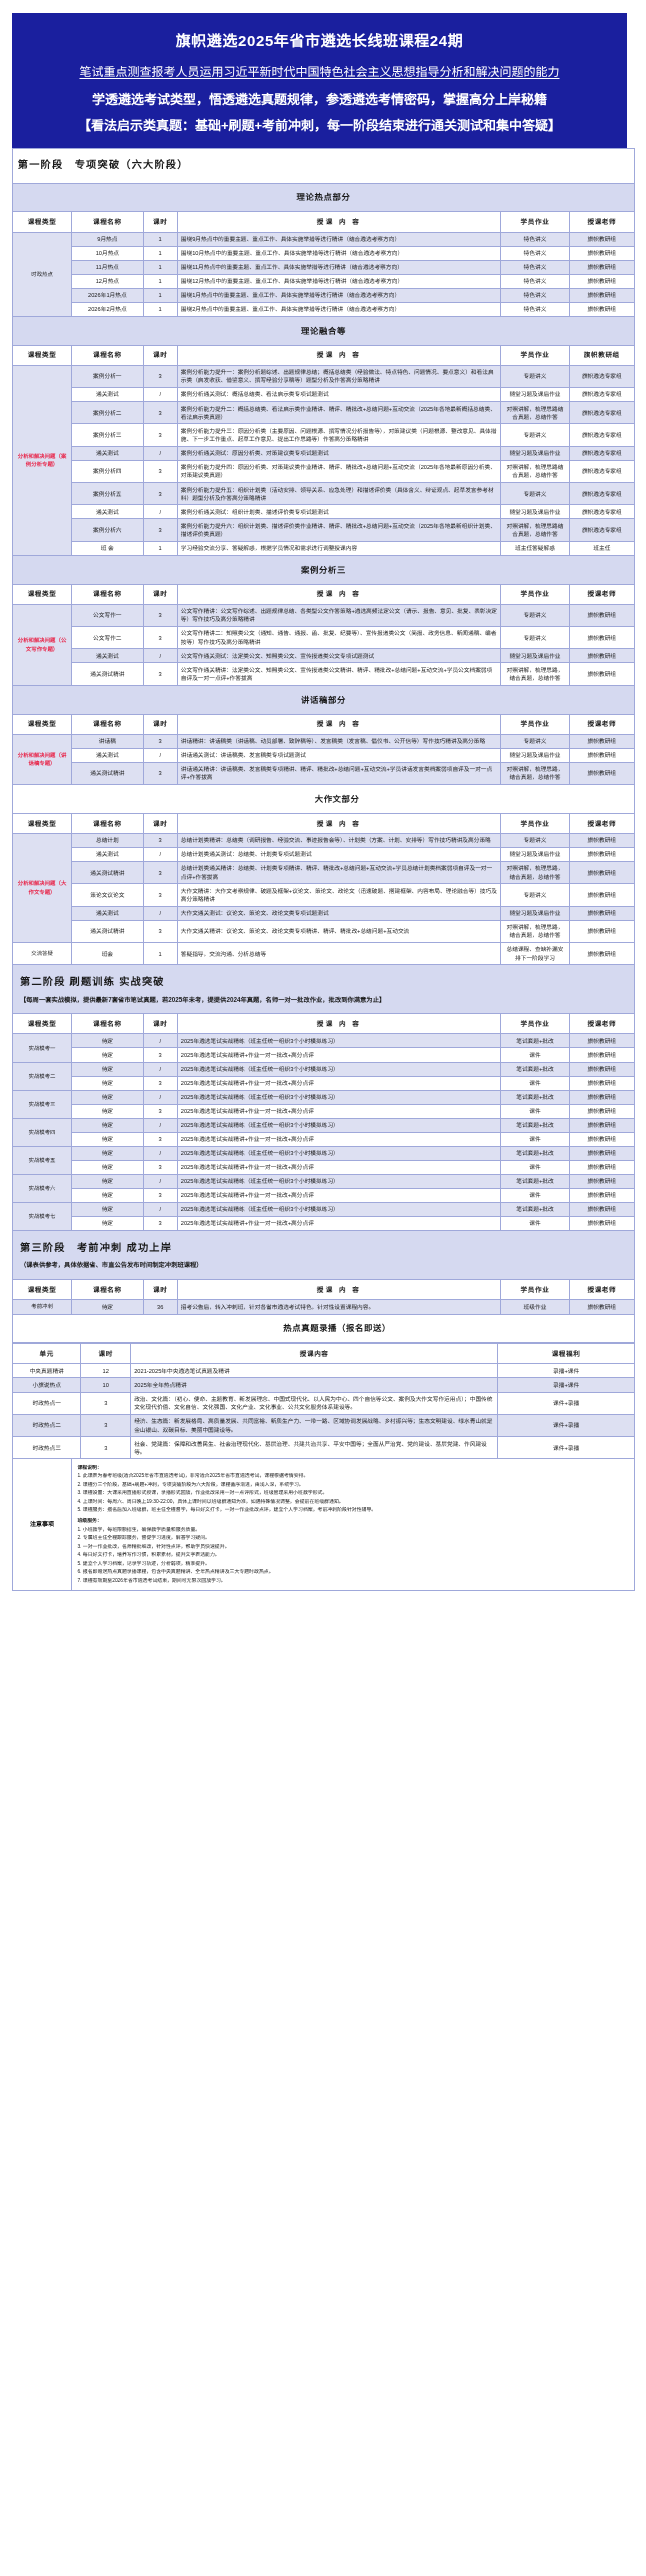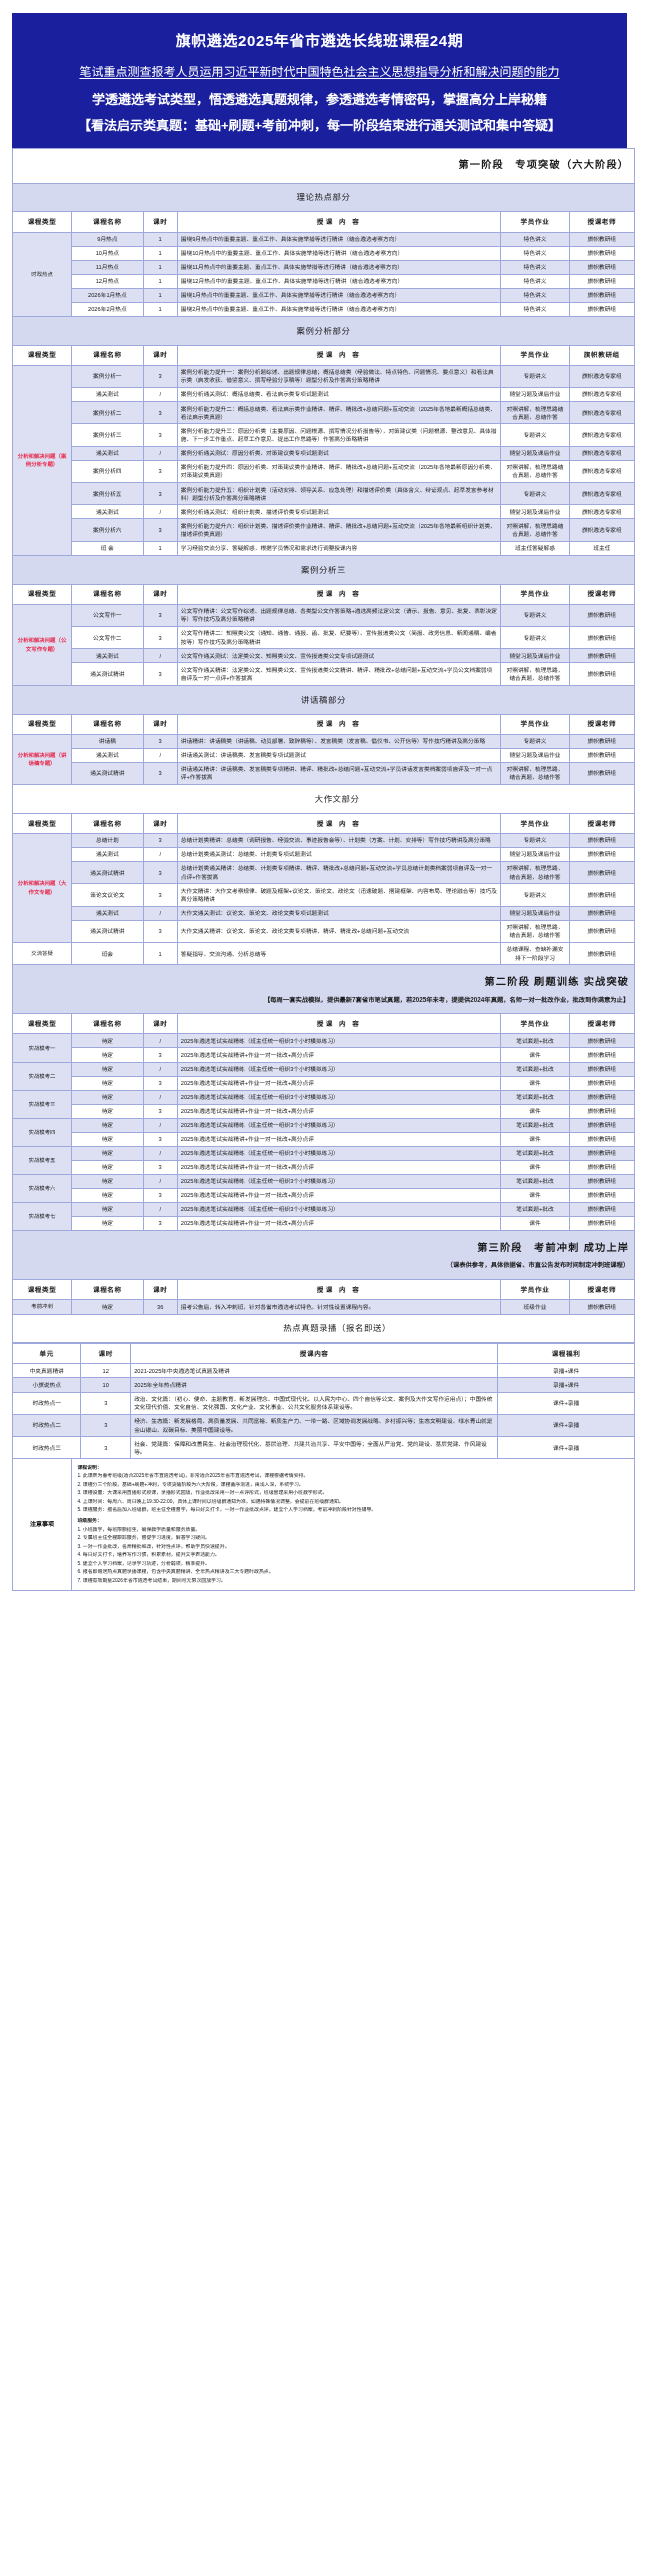--- a/index.html
+++ b/index.html
@@ -64,42 +64,42 @@
   col.c-hw      { width: 11%; }
   col.c-teacher { width: 10.5%; }
 
   col.b-unit    { width: 11%; }
   col.b-hours   { width: 8%; }
   col.b-content { width: 59%; }
   col.b-bonus   { width: 22%; }
 
   
   .stage-title td {
-    text-align: right;
+    text-align: left;
     font-size: 10.2px;
     font-weight: bold;
     padding: 9.6px 4.8px;
     background: #ffffff;
     letter-spacing: 1.2px;
     margin-left: 8px;
   }
   .stage-title.shaded td { background: #d5d9f0; padding-left: 7px; }
   .stage-note {
     display: block;
     font-size: 6.3px;
     font-weight: bold;
     margin-top: 4.8px;
     letter-spacing: 0;
   }
 
   
   .part-title td {
     text-align: center;
     font-size: 8.4px;
-    font-weight: normal;
+    font-weight: bold;
     background: #d5d9f0;
     padding: 7.8px 4.8px;
     letter-spacing: 0.6px;
   }
   .part-title.plain td { background: #ffffff; padding-left: 32px; }
 
   
   .col-head td {
     text-align: center;
     font-weight: bold;
@@ -231,21 +231,21 @@
         <td class="ctr">旗帜教研组</td>
       </tr>
       <tr class="norm">
         <td class="ctr">2026年2月热点</td>
         <td class="ctr">1</td>
         <td class="lft">围绕2月热点中的重要主题、重点工作、具体实施举措等进行精讲（结合遴选考察方向）</td>
         <td class="ctr">特色讲义</td>
         <td class="ctr">旗帜教研组</td>
       </tr>
       <tr class="part-title">
-        <td colspan="6">案例分析部分</td>
+        <td colspan="6">理论融合等</td>
       </tr>
       <tr class="col-head">
         <td>课程类型</td>
         <td>课程名称</td>
         <td>课时</td>
         <td class="wide">授课 内 容</td>
         <td>学员作业</td>
         <td>旗帜教研组</td>
       </tr>
       <tr class="alt">

